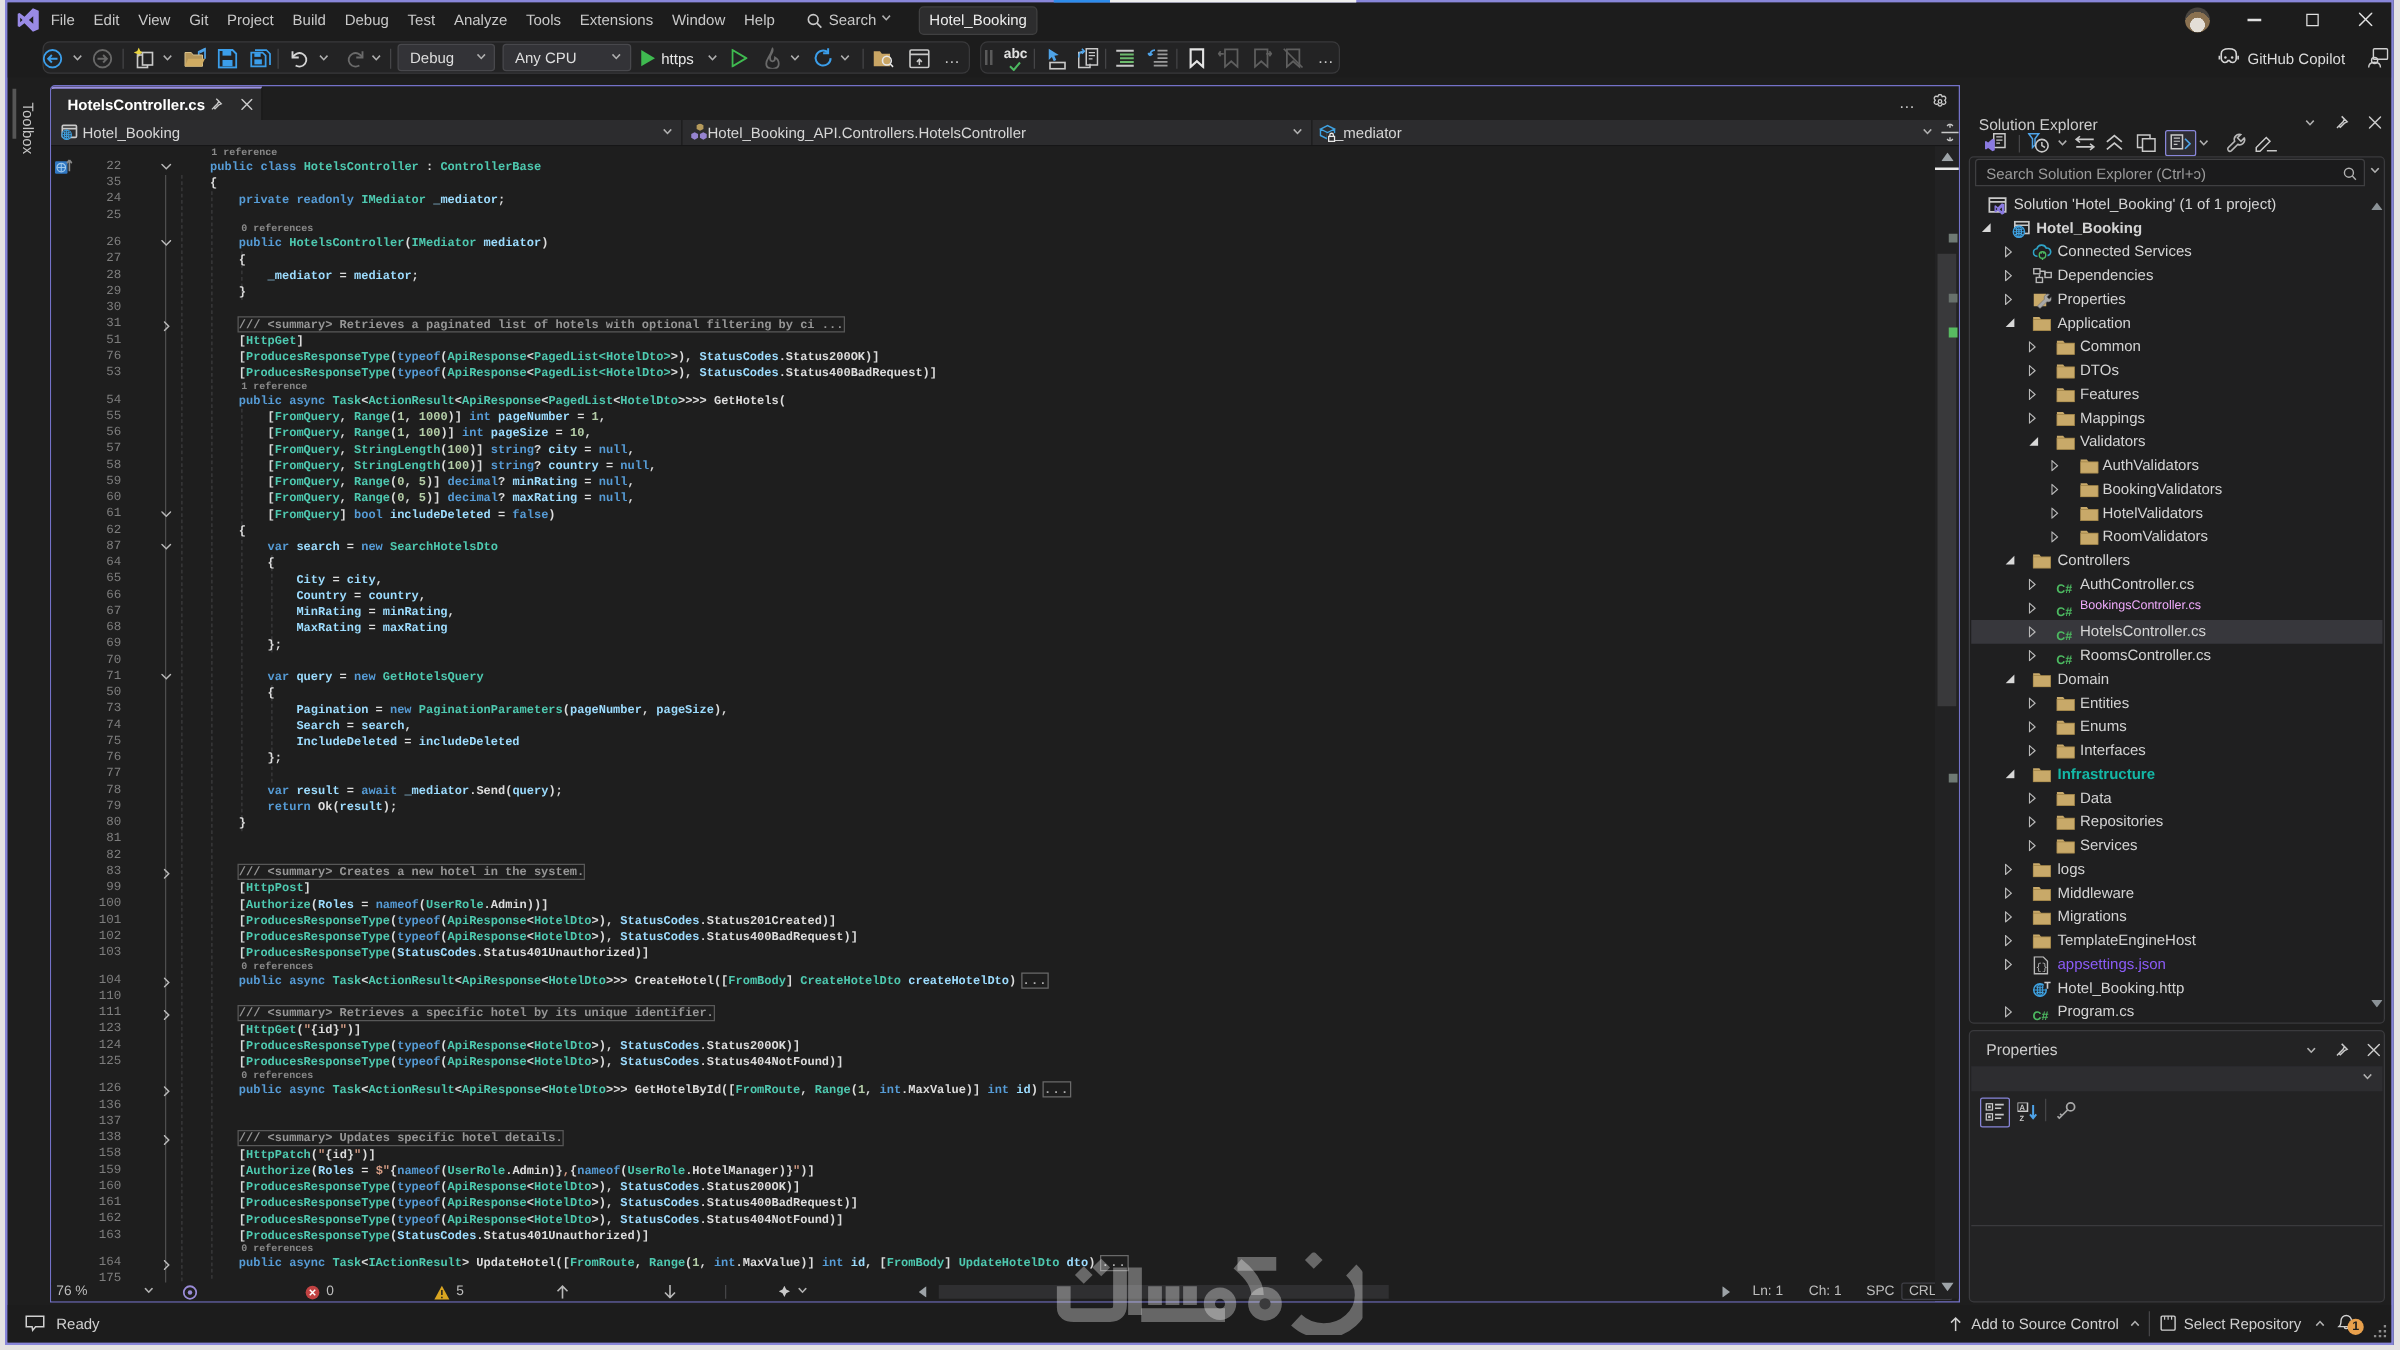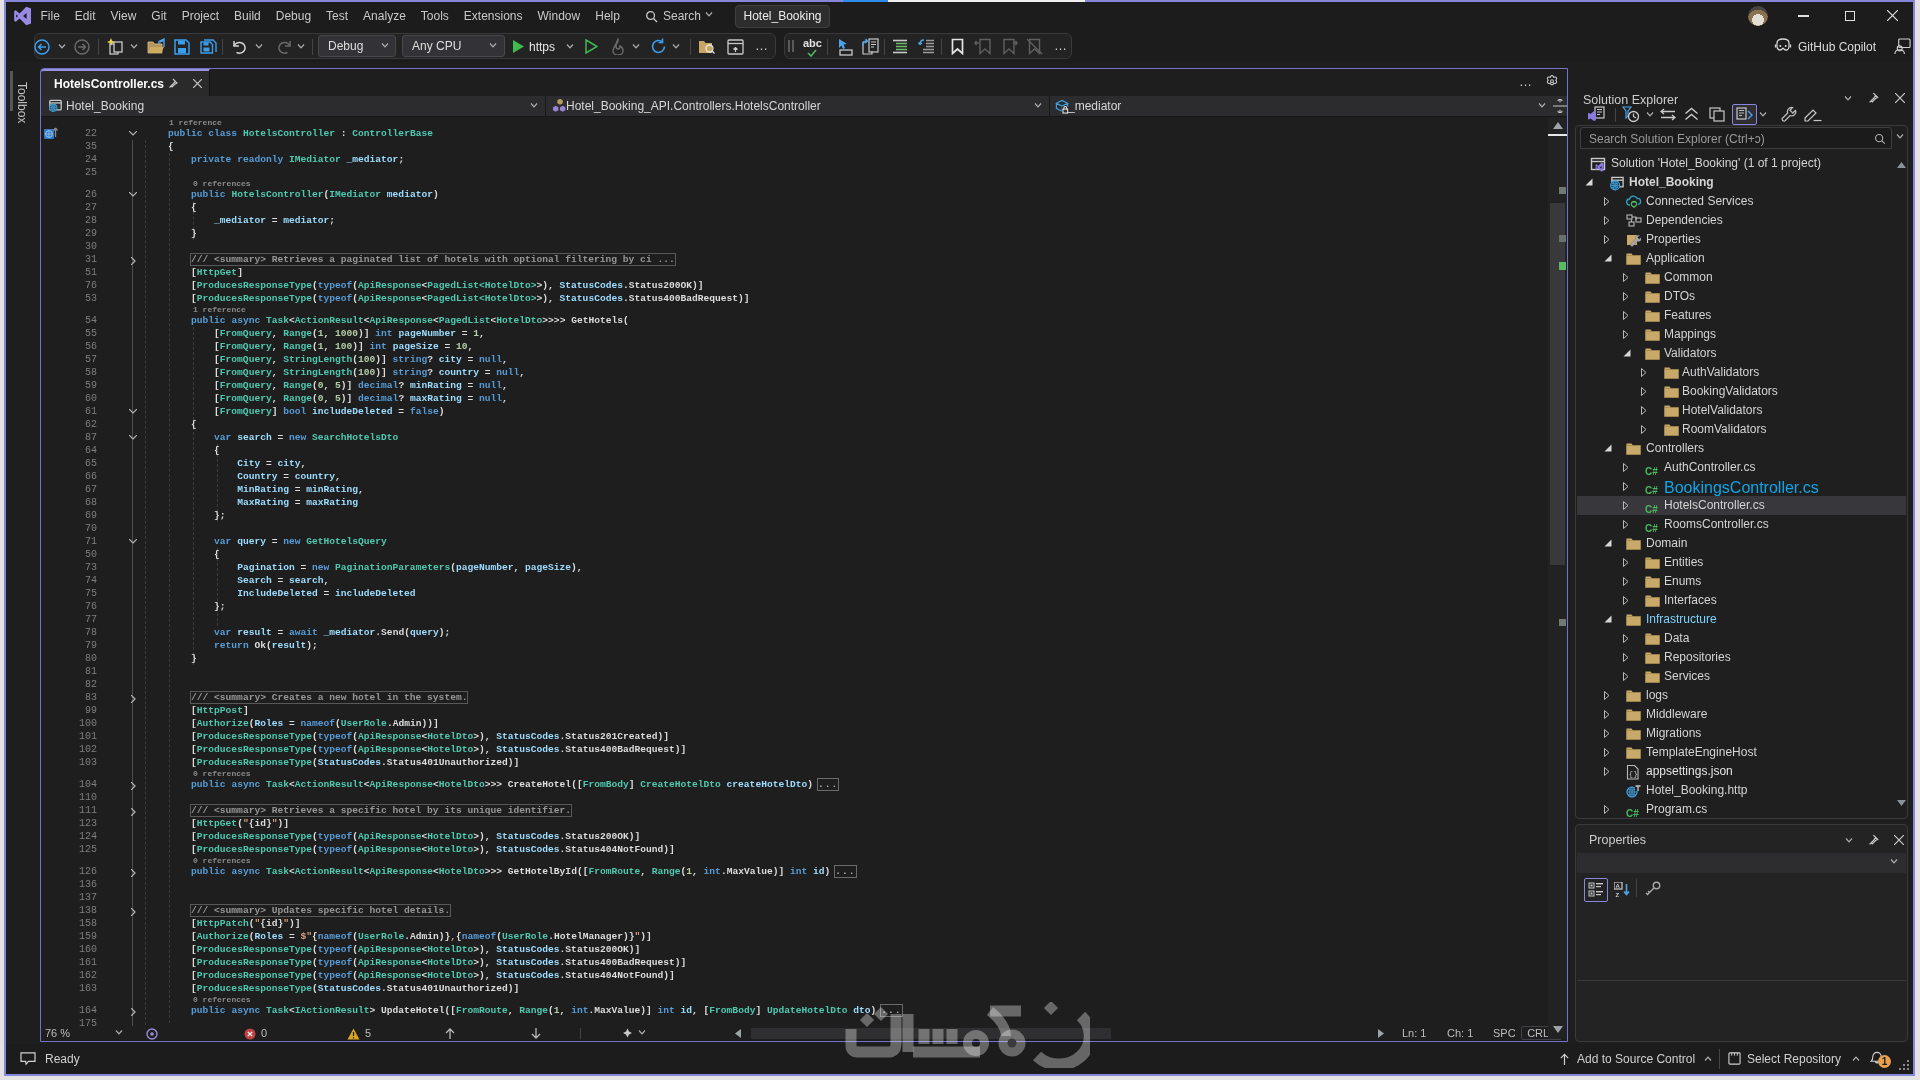--- a/index.html
+++ b/index.html
@@ -874,21 +874,21 @@
           </svg>
         </div>
 <div class="abs" style="left:69px;top:335px"><span style="color:#4cb860;font-size:10px;font-weight:bold;font-family:'Liberation Sans',sans-serif">C#</span></div>
 <div class="abs" style="left:88px;top:334px;color:#d4d4d4;font-size:12px;font-weight:normal;white-space:nowrap">AuthController.cs</div>
 <div class="abs" style="left:47px;top:356px">
           <svg width="6" height="9" viewBox="0 0 6 9">
             <path d="M0.5 0.5L5 4.5 0.5 8.5z" fill="none" stroke="#b8b8b8" stroke-width="1"></path>
           </svg>
         </div>
 <div class="abs" style="left:69px;top:354px"><span style="color:#4cb860;font-size:10px;font-weight:bold;font-family:'Liberation Sans',sans-serif">C#</span></div>
-<div class="abs" style="left:88px;top:353px;color:#0ea5e9;font-size:16px;font-weight:normal;white-space:nowrap">BookingsController.cs</div>
+<div class="abs" style="left:88px;top:353px;color:#f0abfc;font-size:10px;font-weight:normal;white-space:nowrap">BookingsController.cs</div>
 <div class="abs" style="left:1px;top:370px;width:329px;height:19px;background:#37373c"></div>
 <div class="abs" style="left:47px;top:375px">
           <svg width="6" height="9" viewBox="0 0 6 9">
             <path d="M0.5 0.5L5 4.5 0.5 8.5z" fill="none" stroke="#b8b8b8" stroke-width="1"></path>
           </svg>
         </div>
 <div class="abs" style="left:69px;top:373px"><span style="color:#4cb860;font-size:10px;font-weight:bold;font-family:'Liberation Sans',sans-serif">C#</span></div>
 <div class="abs" style="left:88px;top:372px;color:#d4d4d4;font-size:12px;font-weight:normal;white-space:nowrap">HotelsController.cs</div>
 <div class="abs" style="left:47px;top:394px">
           <svg width="6" height="9" viewBox="0 0 6 9">
@@ -954,21 +954,21 @@
             <path d="M7.5 0.5v7h-7z" fill="#d8d8d8"></path>
           </svg>
         </div>
 <div class="abs" style="left:50px;top:487px">
           <svg width="15" height="13" viewBox="0 0 15 13">
             <path d="M0.5 1.5h5l1.5 2h7.5v9H0.5z" fill="#c8a969"></path>
             <path d="M0.5 3.5h14v-0h-14z" fill="#e3cb96"></path>
             <rect x="0.5" y="3.5" width="14" height="9" fill="#c8a969" stroke="#9c8045" stroke-width="0.6"></rect>
           </svg>
         </div>
-<div class="abs" style="left:70px;top:486px;color:#7dd3fc;font-size:12px;font-weight:normal;white-space:nowrap">Infrastructure</div>
+<div class="abs" style="left:70px;top:486px;color:#14b8a6;font-size:12px;font-weight:bold;white-space:nowrap">Infrastructure</div>
 <div class="abs" style="left:47px;top:508px">
           <svg width="6" height="9" viewBox="0 0 6 9">
             <path d="M0.5 0.5L5 4.5 0.5 8.5z" fill="none" stroke="#b8b8b8" stroke-width="1"></path>
           </svg>
         </div>
 <div class="abs" style="left:69px;top:506px">
           <svg width="15" height="13" viewBox="0 0 15 13">
             <path d="M0.5 1.5h5l1.5 2h7.5v9H0.5z" fill="#c8a969"></path>
             <path d="M0.5 3.5h14v-0h-14z" fill="#e3cb96"></path>
             <rect x="0.5" y="3.5" width="14" height="9" fill="#c8a969" stroke="#9c8045" stroke-width="0.6"></rect>
@@ -1057,21 +1057,21 @@
           <svg width="6" height="9" viewBox="0 0 6 9">
             <path d="M0.5 0.5L5 4.5 0.5 8.5z" fill="none" stroke="#b8b8b8" stroke-width="1"></path>
           </svg>
         </div>
 <div class="abs" style="left:50px;top:639px">
           <svg width="13" height="15" viewBox="0 0 13 15">
             <path d="M1.5 0.5h7l3.5 3.5v10h-10.5z" fill="none" stroke="#b8b8b8" stroke-width="1.1"></path>
             <text x="2.5" y="11" font-size="8" fill="#b8b8b8" font-family="Liberation Mono">{}</text>
           </svg>
         </div>
-<div class="abs" style="left:70px;top:638px;color:#e5e5e5;font-size:12px;font-weight:normal;white-space:nowrap">appsettings.json</div>
+<div class="abs" style="left:70px;top:638px;color:#8b5cf6;font-size:12px;font-weight:normal;white-space:nowrap">appsettings.json</div>
 <div class="abs" style="left:50px;top:658px">
           <svg width="16" height="14" viewBox="0 0 16 14">
             <circle cx="6" cy="8" r="5" fill="#1f1f20" stroke="#3fa3e3" stroke-width="1.2"></circle>
             <path d="M1 8h10M6 3v10M2.5 5.3a7 7 0 007 0M2.5 10.7a7 7 0 017 0" fill="none" stroke="#3fa3e3" stroke-width="0.9"></path>
             <ellipse cx="6" cy="8" rx="2.2" ry="4.8" fill="none" stroke="#3fa3e3" stroke-width="0.9"></ellipse>
             <rect x="9" y="1" width="6" height="6" fill="#1f1f20"></rect>
             <path d="M9.5 2h5M12 2v5" stroke="#c9c9c9" stroke-width="1.3"></path>
           </svg>
         </div>
 <div class="abs" style="left:70px;top:657px;color:#d4d4d4;font-size:12px;font-weight:normal;white-space:nowrap">Hotel_Booking.http</div>

